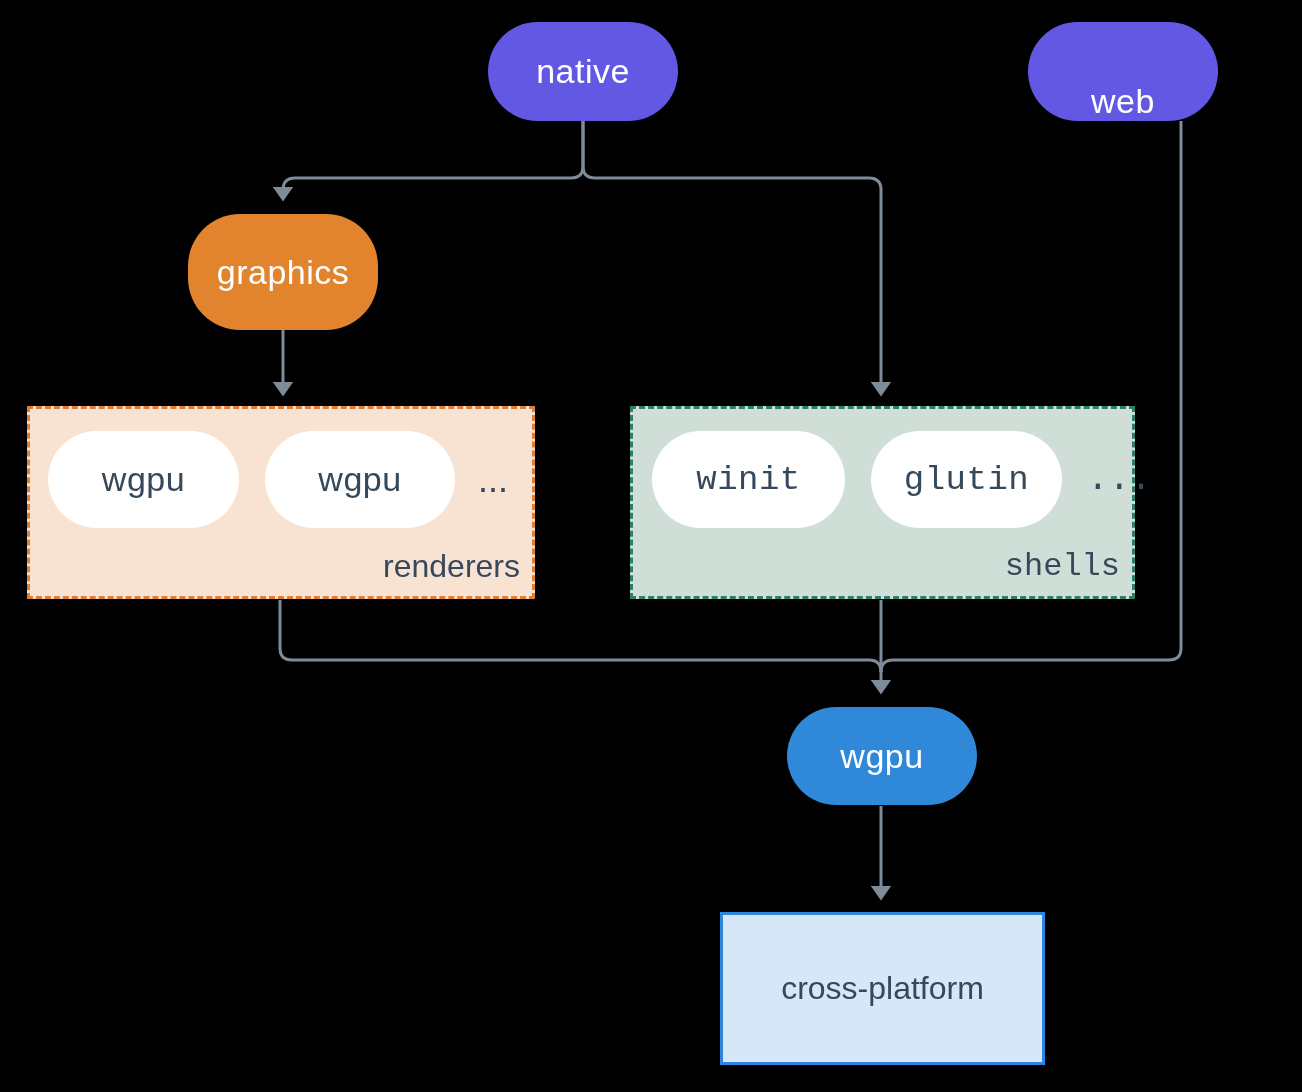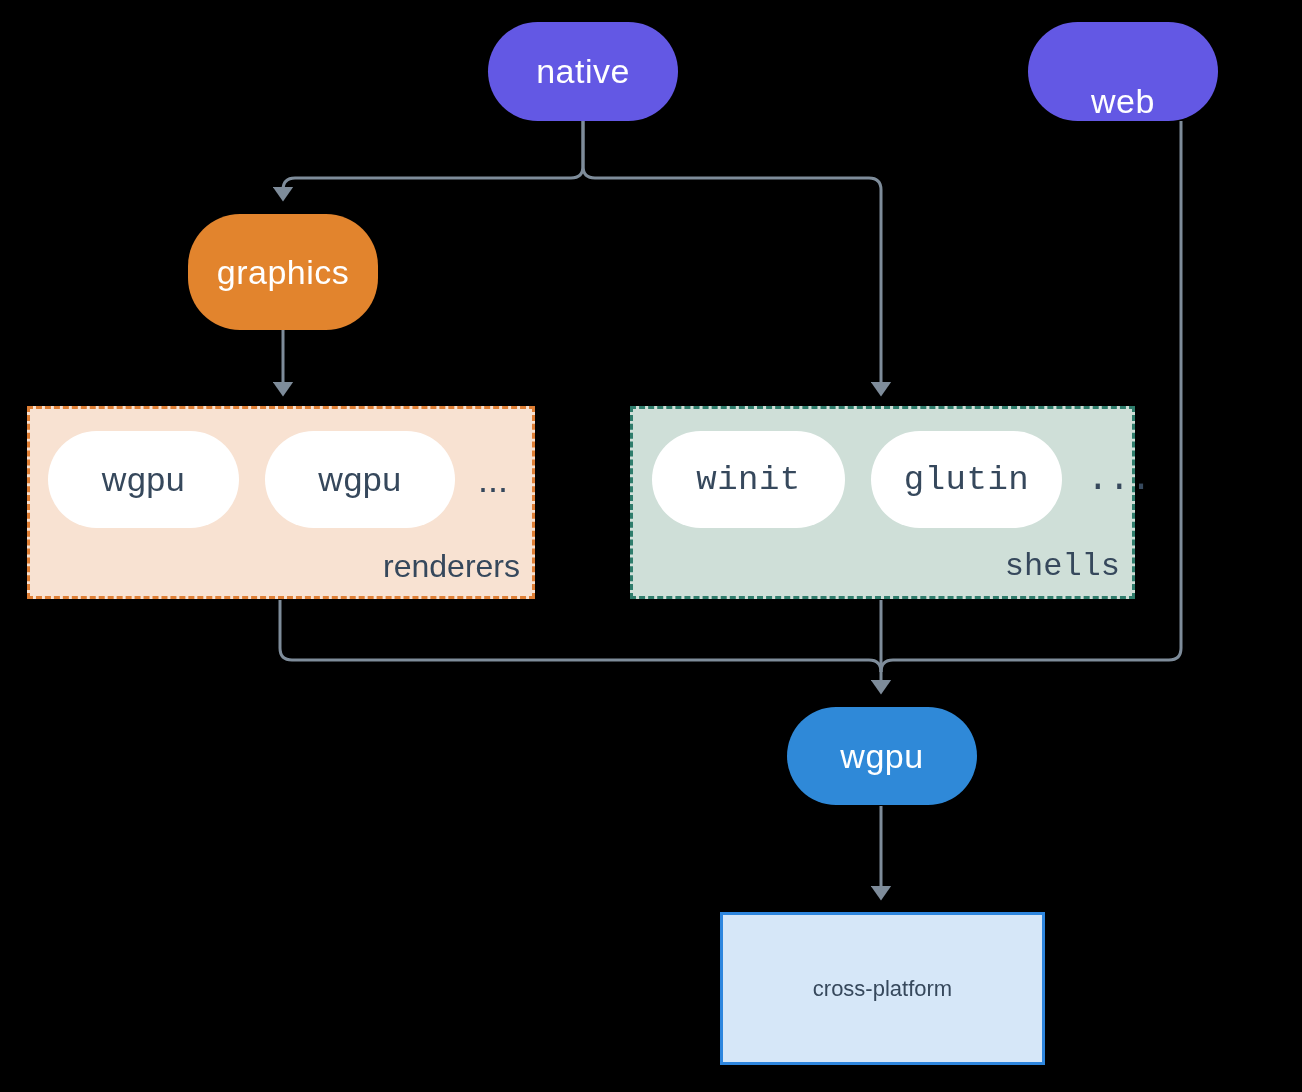--- a/index.html
+++ b/index.html
@@ -86,21 +86,21 @@
     position: absolute;
     left: 720px; top: 912px;
     width: 325px; height: 153px;
     box-sizing: border-box;
     background: #D6E7F8;
     border: 3px solid #2E86DE;
     display: flex;
     flex-direction: column;
     align-items: center;
     justify-content: center;
-    font-size: 22px;
+    font-size: 32px;
     line-height: 47px;
     color: #36485C;
   }
 </style>
 </head>
 <body>
 
 <div class="stage">
 
   <svg class="connectors" width="1302" height="1092" viewBox="0 0 1302 1092">

